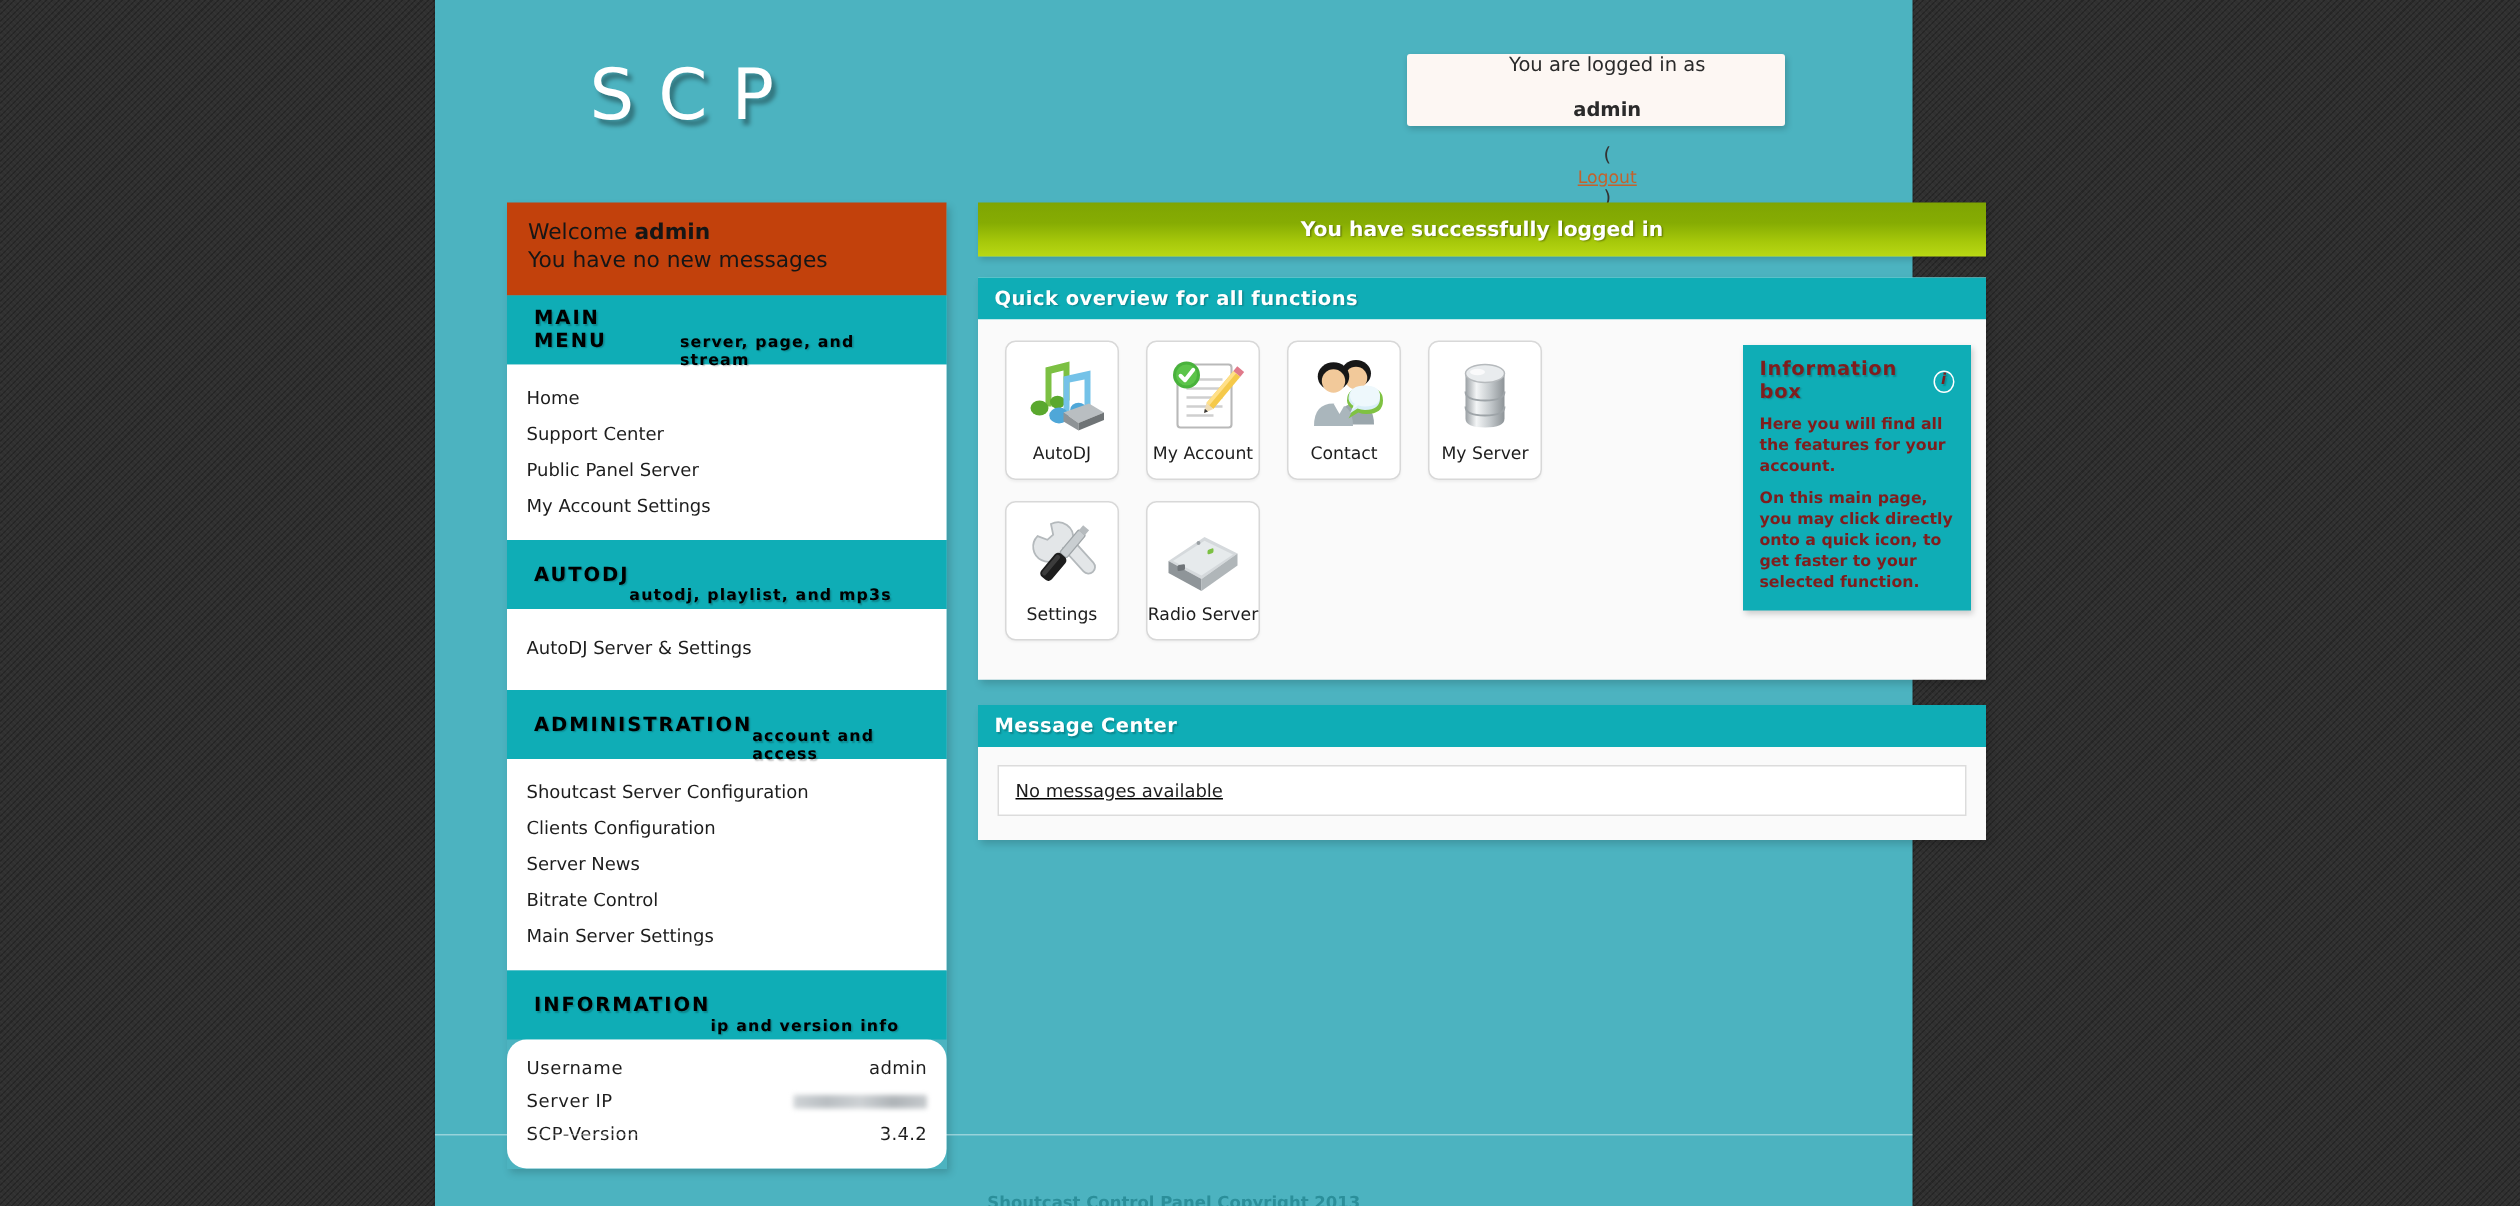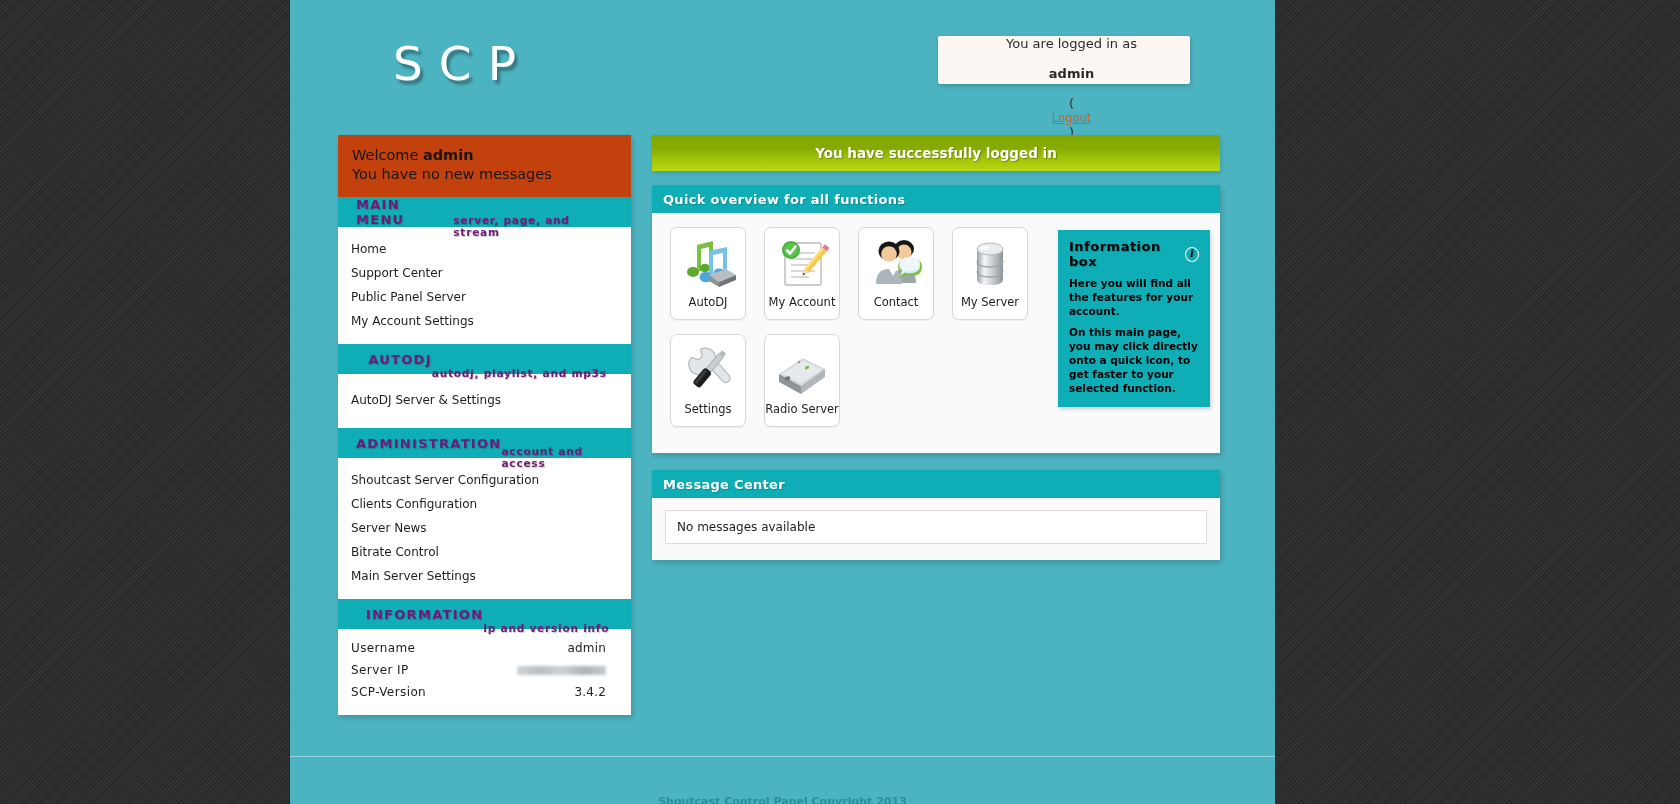--- a/index.html
+++ b/index.html
@@ -54,60 +54,60 @@
     width: 293px;
     box-shadow: 2px 3px 5px rgba(0,0,0,.17);
   }
   .welcome {
     background: #c2410c; padding: 11px 14px 13px 14px;
     font-size: 14.5px; color: #161616; line-height: 1.32;
   }
   .welcome b { font-weight: bold; }
   .sec-head {
     background: #0fadb6;
-    color: #701a75;
-    height: 30px;
-    display: flex; align-items: center; justify-content: center;
+    color: #000000;
+    height: 46px;
+    display: flex; align-items: center; justify-content: flex-start;
     padding: 0 12px 0 18px;
   }
   .sec-head .t {
     font-size: 13px; font-weight: bold; letter-spacing: 1.3px;
     text-shadow: 1px 1px 1px rgba(0,0,0,.22);
   }
   .sec-head .s {
     font-size: 10.5px; font-weight: bold; letter-spacing: .8px;
     text-shadow: 1px 1px 1px rgba(0,0,0,.22);
     margin-top: 27px;
   }
   .sec-body { background: #fff; padding: 10px 0 11px 0; }
   .sec-body.tight { padding: 14px 16px 16px 0; }
   .menu-link {
     display: block;
     font-size: 12px; color: #1d1d1d;
     padding: 5px 0 5px 13px;
     text-decoration: none;
   }
-  .info-body { background: #fff; padding: 8px 12px 12px 0; }
+  .info-body { background: #fff; padding: 8px 0 12px 0; border-radius: 13px; }
   .info-row {
     display: flex; justify-content: space-between;
     padding: 4px 13px 4px 13px;
     font-size: 12px; color: #1d1d1d;
   }
   .info-row .k { letter-spacing: .4px; }
   .info-row .v { letter-spacing: .2px; }
   .redact {
     display: inline-block; width: 89px; height: 9px;
     background: linear-gradient(90deg,#cfd3d6,#b9bec2,#cdd1d4,#aeb3b7,#c6cacd);
     filter: blur(1.6px);
     border-radius: 1px;
     vertical-align: middle;
   }
 
   
-  .main { position: absolute; left: 362px; top: 135px; width: 568px; }
+  .main { position: absolute; left: 362px; top: 135px; width: 672px; }
   .flash {
     height: 36px;
     background: linear-gradient(180deg,#7fa502 0%, #86ac03 38%, #a6c80a 72%, #b9d814 100%);
     color: #fff; font-size: 13.5px; font-weight: bold;
     display: flex; align-items: center; justify-content: center;
     text-shadow: 1px 1px 1px rgba(0,0,0,.3);
     box-shadow: 1px 2px 4px rgba(0,0,0,.15);
   }
   .panel {
     margin-top: 14px;
@@ -142,21 +142,21 @@
     margin-top: 4px;
     font-size: 11.5px; color: #1d1d1d; font-weight: 500;
   }
 
   
   .infobox {
     position: absolute;
     right: 10px; top: 45px;
     width: 152px;
     background: #0fadb6;
-    color: #000000;
+    color: #7f1d1d;
     padding: 9px 11px 11px 11px;
     box-shadow: 1px 2px 4px rgba(0,0,0,.18);
   }
   .infobox .ih {
     display: flex; align-items: center; justify-content: space-between;
     font-size: 13px; font-weight: bold; letter-spacing: .5px;
     margin-bottom: 7px;
     text-shadow: 1px 1px 1px rgba(0,0,0,.2);
   }
   .infobox .icirc {
@@ -166,21 +166,21 @@
     font-size: 10px; font-style: italic; font-weight: bold;
     line-height: 1;
   }
   .infobox p {
     font-size: 10.5px; line-height: 1.34; font-weight: bold;
     margin-bottom: 7px;
   }
   .infobox p:last-child { margin-bottom: 0; }
 
   .msgpanel { margin-top: 17px; }
-  .msgbody { background: #fafafa; padding: 12px 13px 16px 13px; }
+  .msgbody { background: #fafafa; padding: 12px 13px 16px 13px; text-decoration: underline; }
   .msgbox {
     background: #fff; border: 1px solid #dcdcdc;
     padding: 9px 11px;
     font-size: 12px; color: #1d1d1d;
   }
 
   .footer-rule {
     position: absolute; left: 0; bottom: 47px;
     width: 985px; height: 1px; background: rgba(255,255,255,.42);
   }

